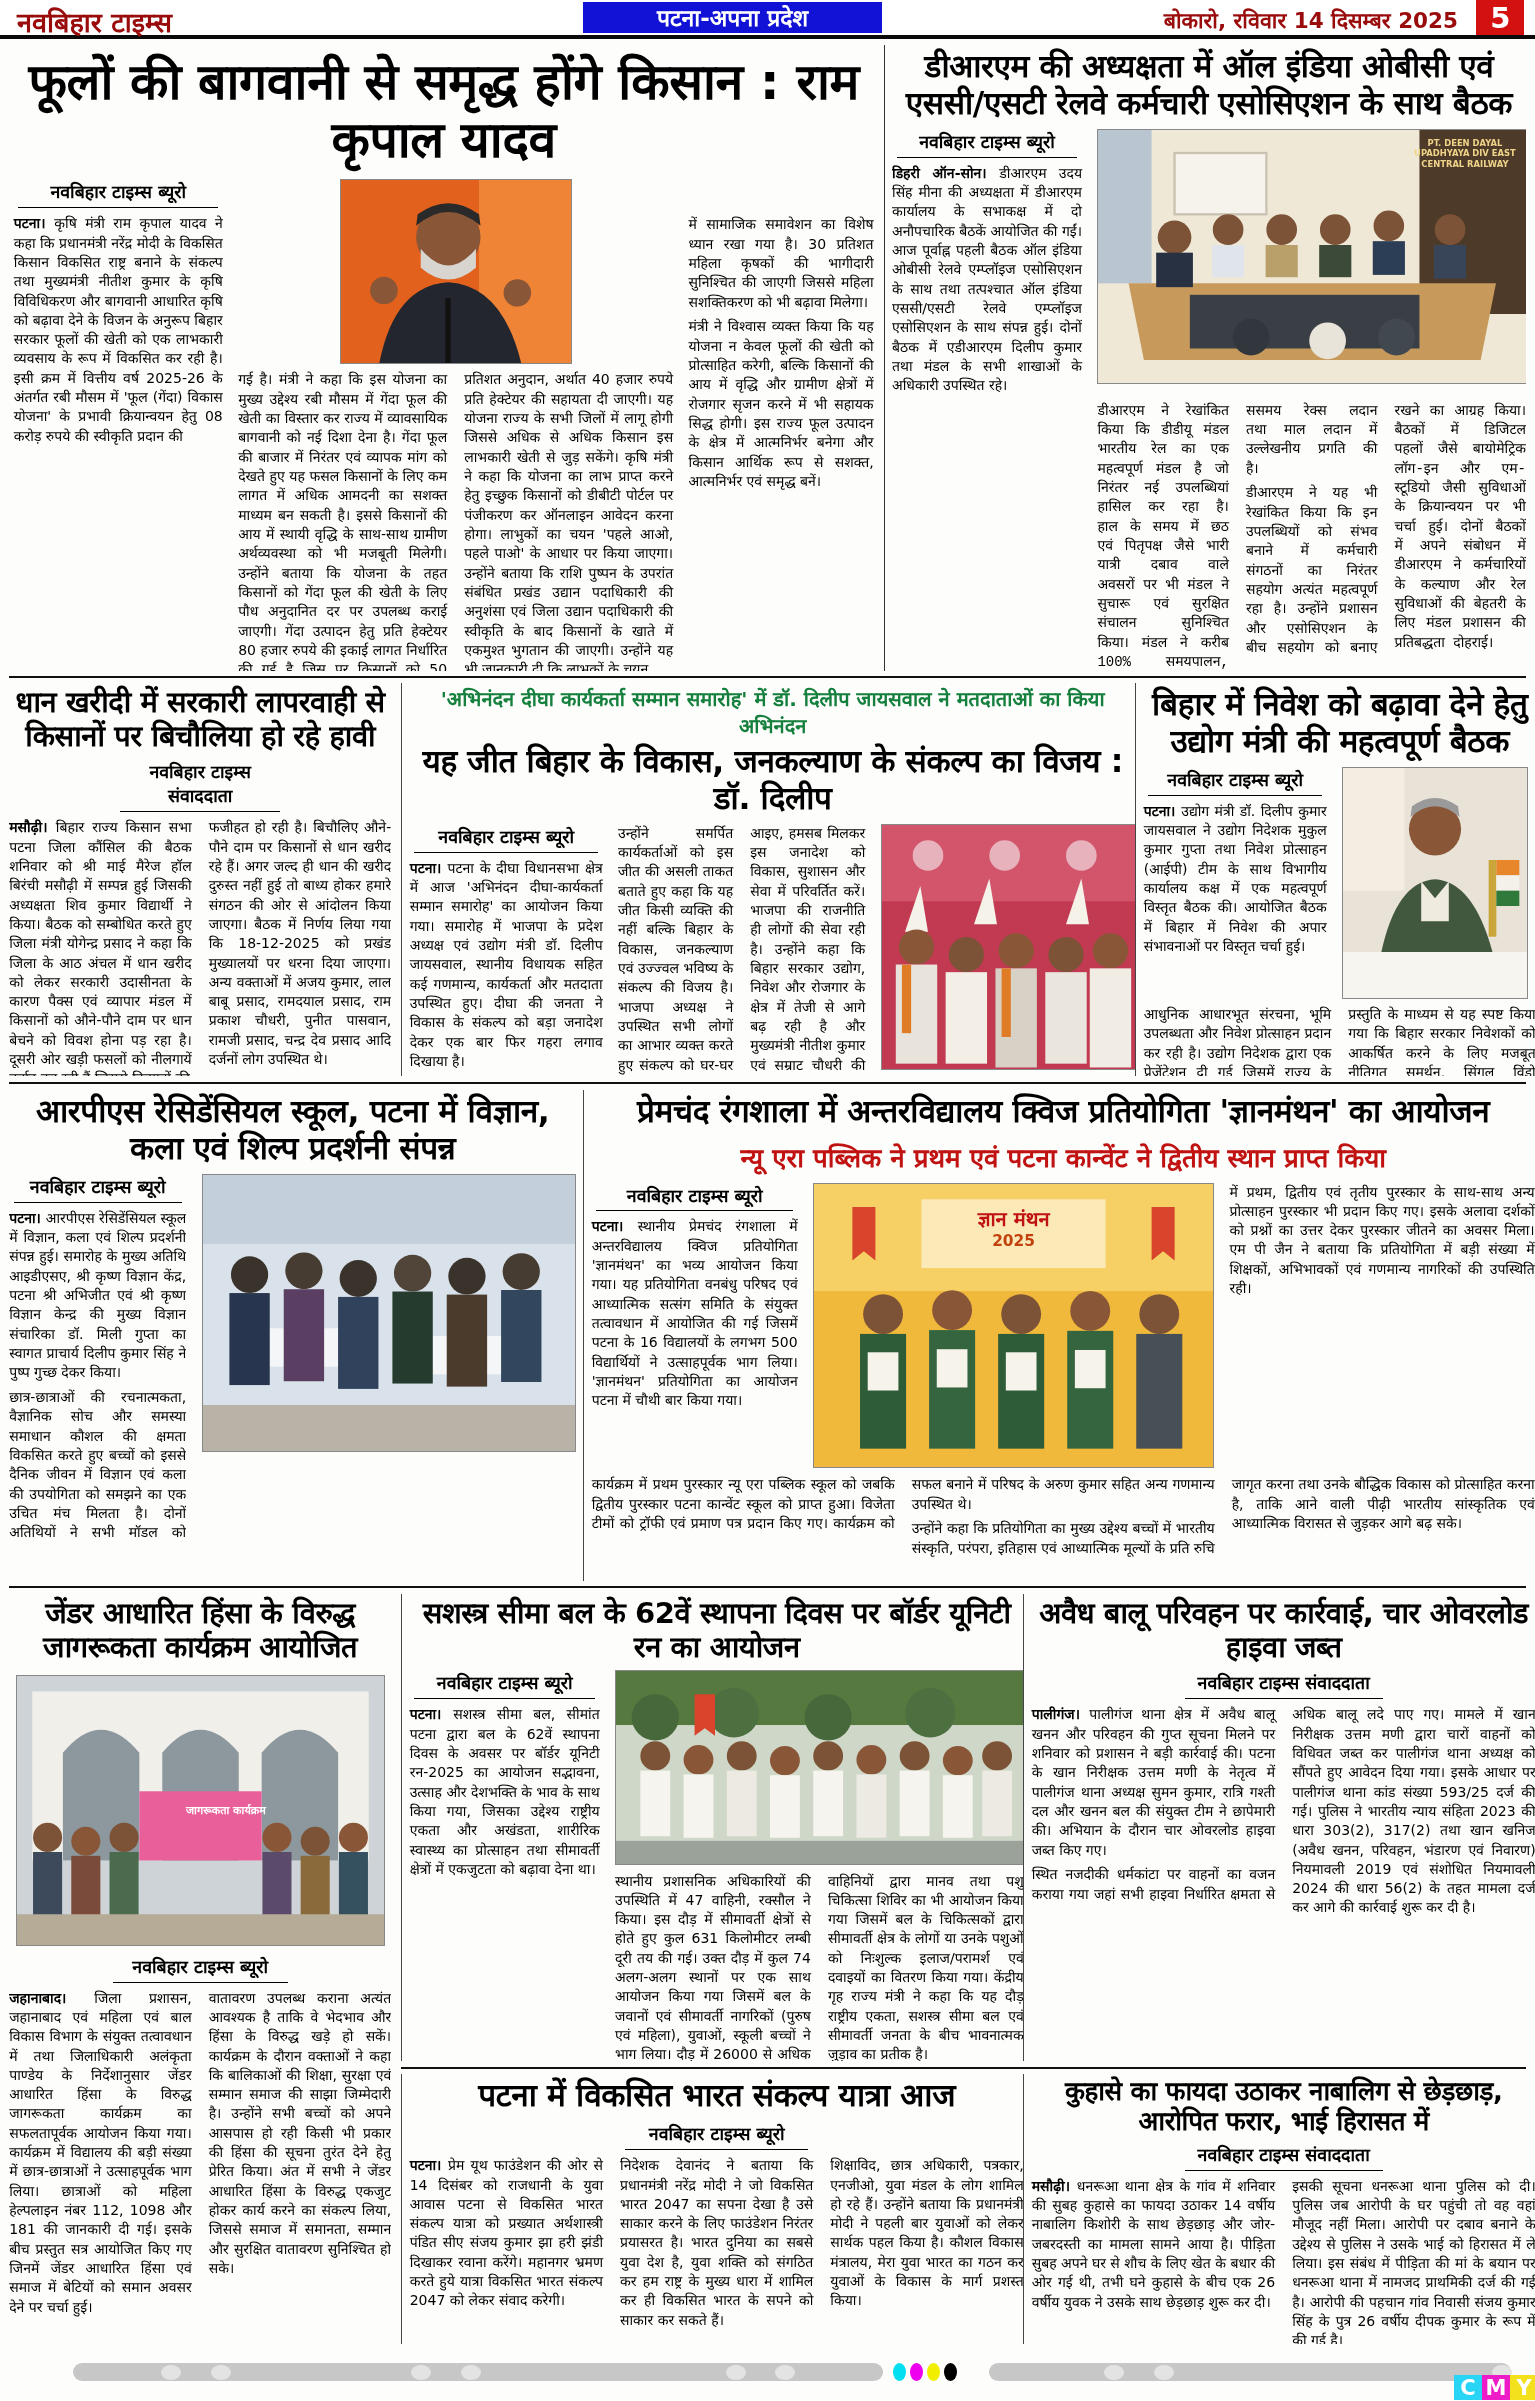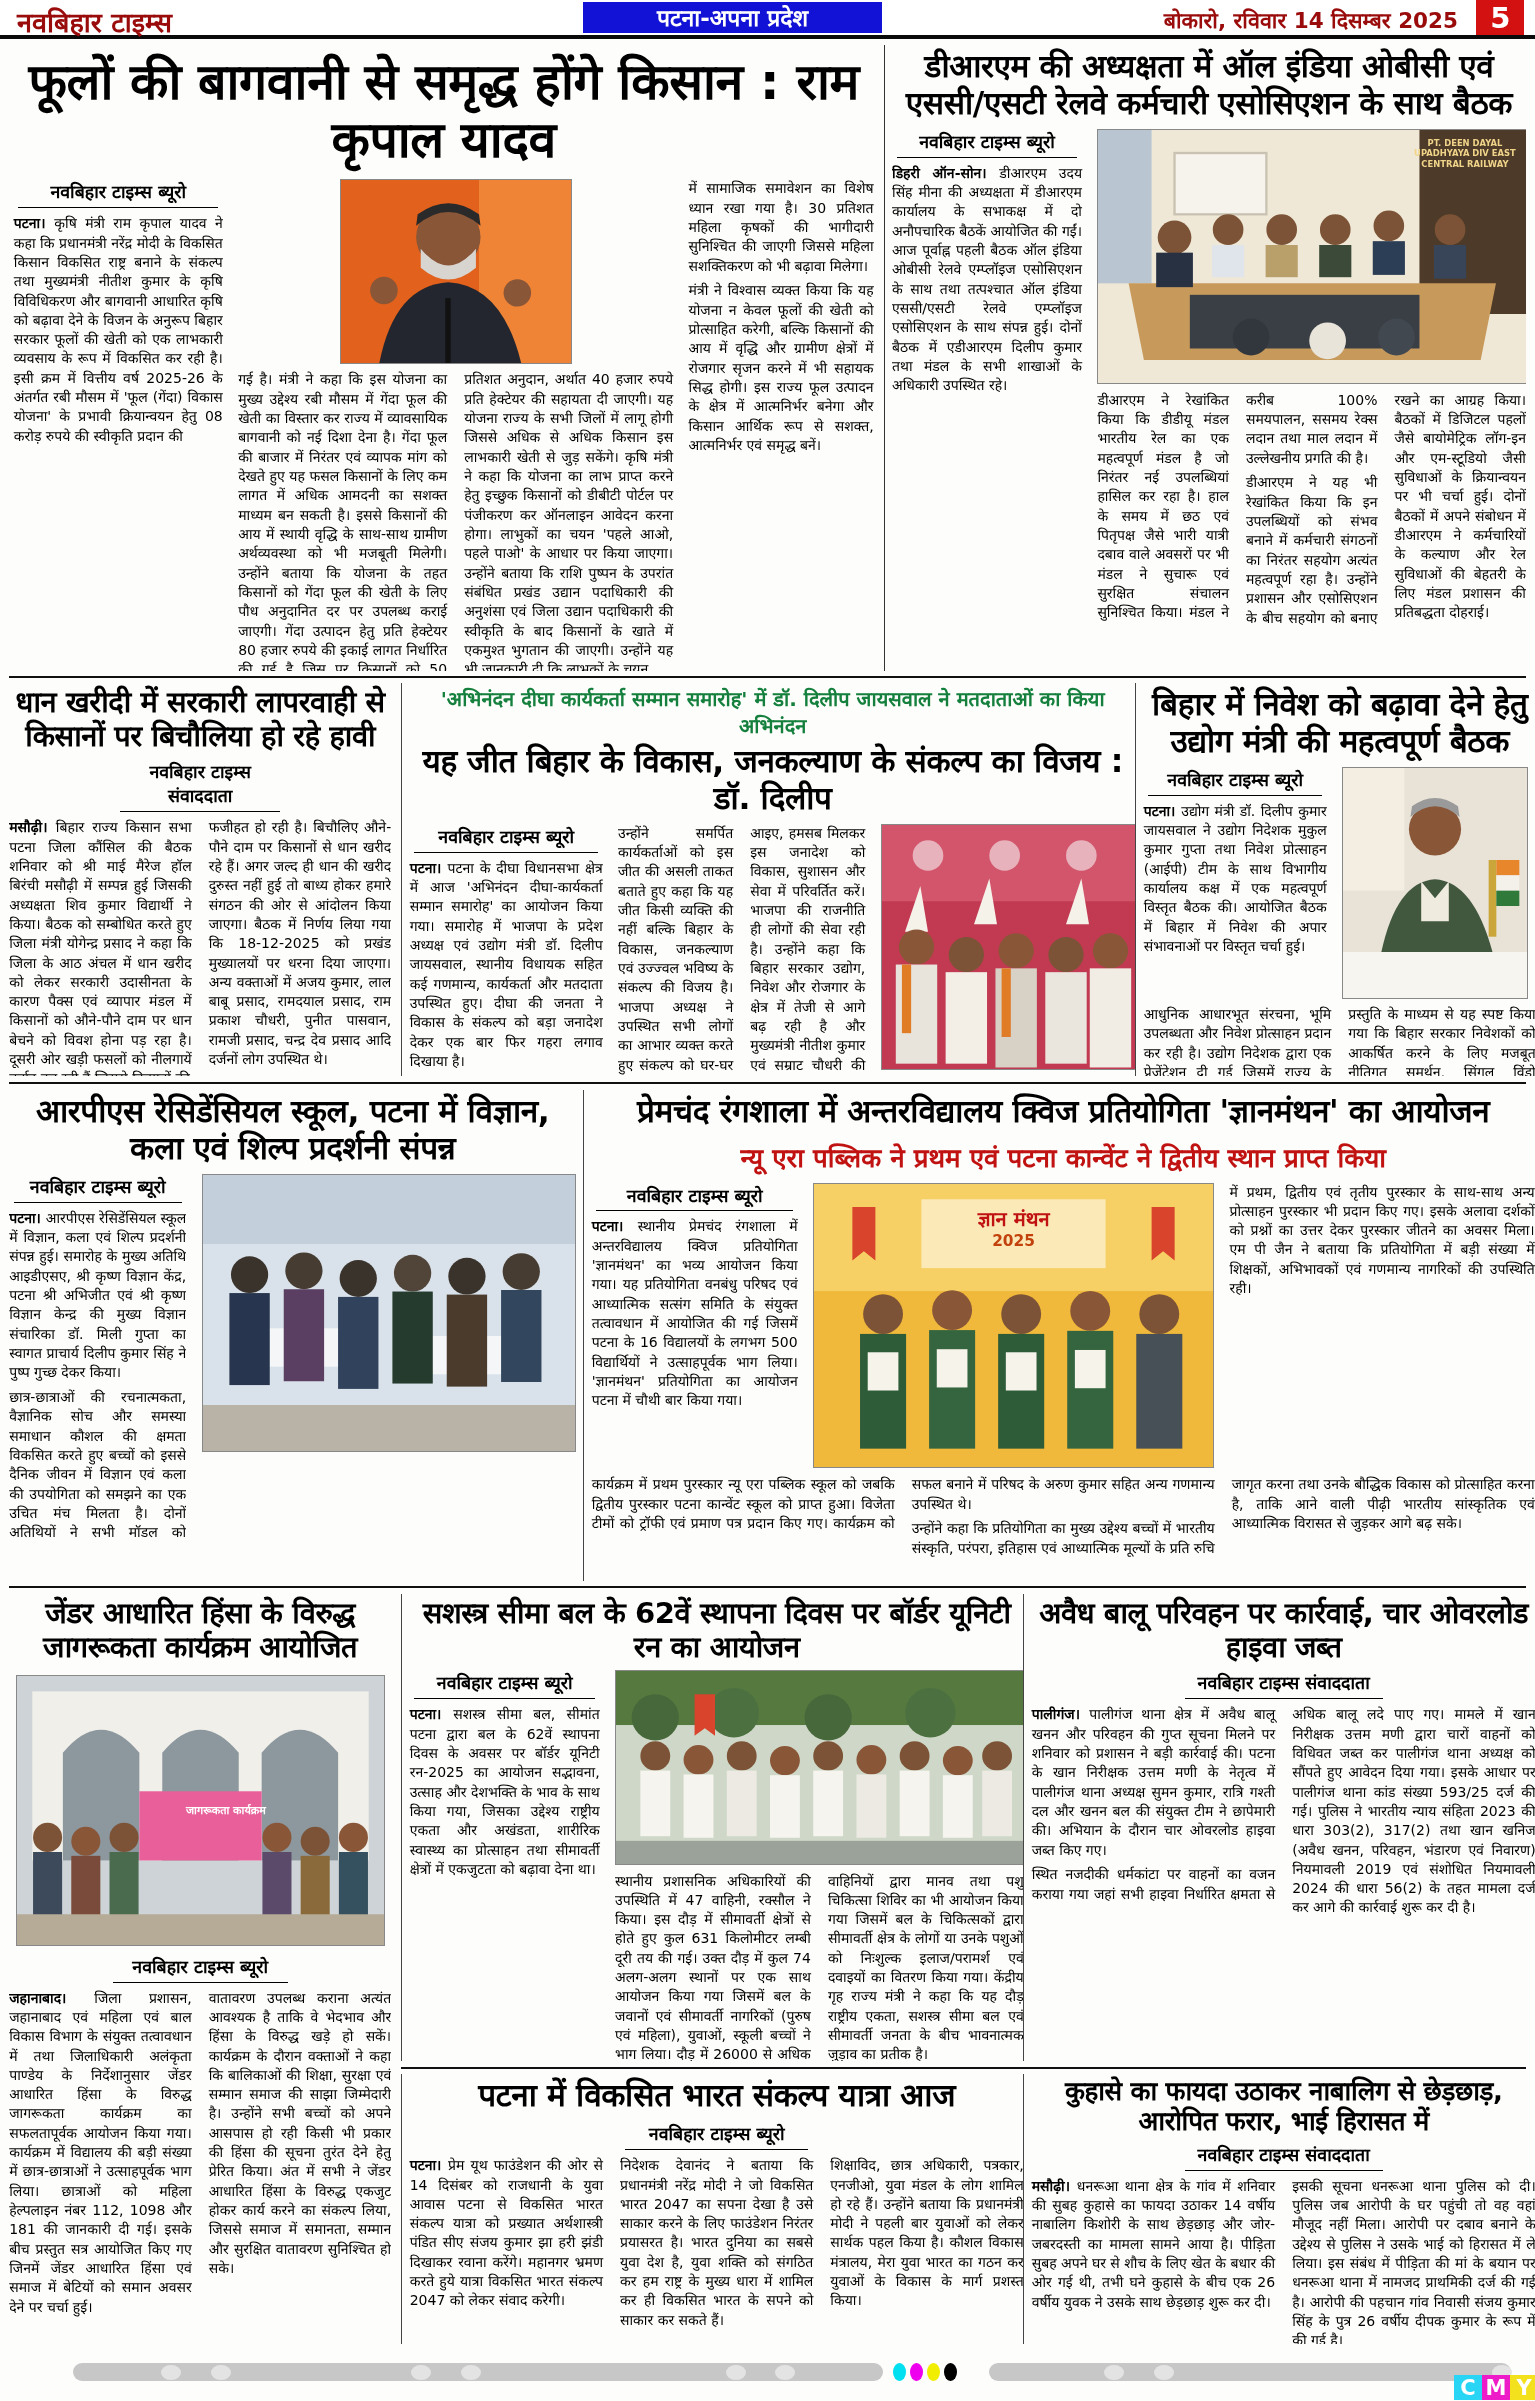--- a/index.html
+++ b/index.html
@@ -76,21 +76,21 @@
             <path d="M5 24 Q7 13.8 14 13.4 Q21 13.8 23.5 24 Z" fill="#23262e"></path>
             <circle cx="5.6" cy="14.5" r="1.8" fill="#8a5638"></circle>
             <circle cx="23" cy="14.8" r="1.8" fill="#8a5638"></circle>
             <rect x="13.6" y="15.5" width="0.7" height="8.5" fill="#111"></rect>
           </svg>
         </div>
         <div class="body cols2">
             <p>गई है। मंत्री ने कहा कि इस योजना का मुख्य उद्देश्य रबी मौसम में गेंदा फूल की खेती का विस्तार कर राज्य में व्यावसायिक बागवानी को नई दिशा देना है। गेंदा फूल की बाजार में निरंतर एवं व्यापक मांग को देखते हुए यह फसल किसानों के लिए कम लागत में अधिक आमदनी का सशक्त माध्यम बन सकती है। इससे किसानों की आय में स्थायी वृद्धि के साथ-साथ ग्रामीण अर्थव्यवस्था को भी मजबूती मिलेगी। उन्होंने बताया कि योजना के तहत किसानों को गेंदा फूल की खेती के लिए पौध अनुदानित दर पर उपलब्ध कराई जाएगी। गेंदा उत्पादन हेतु प्रति हेक्टेयर 80 हजार रुपये की इकाई लागत निर्धारित की गई है जिस पर किसानों को 50 प्रतिशत अनुदान, अर्थात 40 हजार रुपये प्रति हेक्टेयर की सहायता दी जाएगी। यह योजना राज्य के सभी जिलों में लागू होगी जिससे अधिक से अधिक किसान इस लाभकारी खेती से जुड़ सकेंगे। कृषि मंत्री ने कहा कि योजना का लाभ प्राप्त करने हेतु इच्छुक किसानों को डीबीटी पोर्टल पर पंजीकरण कर ऑनलाइन आवेदन करना होगा। लाभुकों का चयन 'पहले आओ, पहले पाओ' के आधार पर किया जाएगा। उन्होंने बताया कि राशि पुष्पन के उपरांत संबंधित प्रखंड उद्यान पदाधिकारी की अनुशंसा एवं जिला उद्यान पदाधिकारी की स्वीकृति के बाद किसानों के खाते में एकमुश्त भुगतान की जाएगी। उन्होंने यह भी जानकारी दी कि लाभुकों के चयन</p>
           </div>
       </div>
-      <div style="flex:1;">
+      <div style="flex:1;margin-top:36px;">
         <div class="body">
             <p>में सामाजिक समावेशन का विशेष ध्यान रखा गया है। 30 प्रतिशत महिला कृषकों की भागीदारी सुनिश्चित की जाएगी जिससे महिला सशक्तिकरण को भी बढ़ावा मिलेगा।</p>
             <p>मंत्री ने विश्वास व्यक्त किया कि यह योजना न केवल फूलों की खेती को प्रोत्साहित करेगी, बल्कि किसानों की आय में वृद्धि और ग्रामीण क्षेत्रों में रोजगार सृजन करने में भी सहायक सिद्ध होगी। इस राज्य फूल उत्पादन के क्षेत्र में आत्मनिर्भर बनेगा और किसान आर्थिक रूप से सशक्त, आत्मनिर्भर एवं समृद्ध बनें।</p>
           </div>
       </div>
     </div>
   </section>
 
   <section class="art" style="left:892px;top:45px;width:634px;height:626px;">
     <h2 class="hl hl-lg">डीआरएम की अध्यक्षता में ऑल इंडिया ओबीसी एवं एससी/एसटी रेलवे कर्मचारी एसोसिएशन के साथ बैठक</h2>
@@ -121,21 +121,21 @@
             <circle cx="38" cy="12.5" r="2" fill="#7c5336"></circle>
               <rect x="35.9" y="14.5" width="4.2" height="4.4" fill="#2c3e55"></rect>
             <circle cx="46" cy="13" r="2" fill="#7c5336"></circle>
               <rect x="43.9" y="15" width="4.2" height="4.4" fill="#384457"></rect>
             <circle cx="20" cy="27" r="2.4" fill="#32373d"></circle>
             <circle cx="30" cy="27.5" r="2.4" fill="#e9e4da"></circle>
             <circle cx="39" cy="27" r="2.4" fill="#42484f"></circle>
           </svg>
           <span class="photo-sign" style="right:4.6px;top:7.7px;width:115px;">PT. DEEN DAYAL UPADHYAYA DIV EAST CENTRAL RAILWAY</span>
         </div>
-        <div class="body cols3" style="margin-top:7px;">
+        <div class="body cols3" style="margin-top:18px;font-family:Liberation Mono, monospace;">
             <p>डीआरएम ने रेखांकित किया कि डीडीयू मंडल भारतीय रेल का एक महत्वपूर्ण मंडल है जो निरंतर नई उपलब्धियां हासिल कर रहा है। हाल के समय में छठ एवं पितृपक्ष जैसे भारी यात्री दबाव वाले अवसरों पर भी मंडल ने सुचारू एवं सुरक्षित संचालन सुनिश्चित किया। मंडल ने करीब 100% समयपालन, ससमय रेक्स लदान तथा माल लदान में उल्लेखनीय प्रगति की है।</p>
             <p>डीआरएम ने यह भी रेखांकित किया कि इन उपलब्धियों को संभव बनाने में कर्मचारी संगठनों का निरंतर सहयोग अत्यंत महत्वपूर्ण रहा है। उन्होंने प्रशासन और एसोसिएशन के बीच सहयोग को बनाए रखने का आग्रह किया। बैठकों में डिजिटल पहलों जैसे बायोमेट्रिक लॉग-इन और एम-स्टूडियो जैसी सुविधाओं के क्रियान्वयन पर भी चर्चा हुई। दोनों बैठकों में अपने संबोधन में डीआरएम ने कर्मचारियों के कल्याण और रेल सुविधाओं की बेहतरी के लिए मंडल प्रशासन की प्रतिबद्धता दोहराई।</p>
           </div>
       </div>
     </div>
   </section>
 
   <div class="hrule" style="left:9.2px;top:676px;width:1517px;"></div>
 
   <section class="art" style="left:9.2px;top:683px;width:382px;height:393px;">

